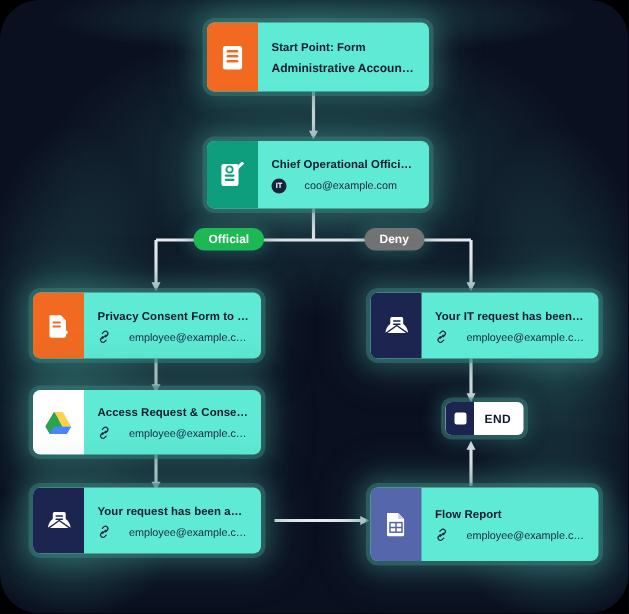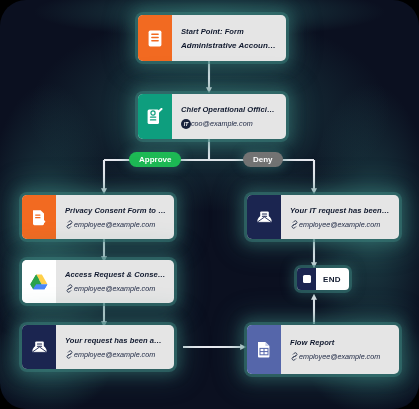--- a/index.html
+++ b/index.html
@@ -32,27 +32,26 @@
     pointer-events: none;
   }
 
   svg#wires { position: absolute; inset: 0; width: 419px; height: 409px; }
 
   
   .node {
     position: absolute;
     display: flex;
     align-items: stretch;
-    background: #e5e5e5;
+    background: #5eead4;
     border-radius: 5px;
     overflow: hidden;
     box-shadow: 0 0 0 3px rgba(58,126,122,.50),
                 0 0 14px 6px rgba(58,126,122,.45),
                 0 0 26px 12px rgba(58,126,122,.22);
-    font-style: italic;
   }
   .icon-panel {
     width: 34px;
     flex: 0 0 34px;
     display: flex;
     align-items: center;
     justify-content: center;
   }
   .body {
     flex: 1 1 auto;
@@ -68,21 +67,21 @@
     font-weight: bold;
     color: #10192e;
     letter-spacing: .05px;
     white-space: nowrap;
     overflow: hidden;
     text-overflow: ellipsis;
   }
   .sub-row {
     display: flex;
     align-items: center;
-    gap: 0;
+    gap: 12px;
     min-width: 0;
   }
   .sub-text {
     font-size: 7.2px;
     color: #1a2440;
     white-space: nowrap;
     overflow: hidden;
     text-overflow: ellipsis;
   }
   .subtitle-line {
@@ -219,21 +218,21 @@
     </div>
     <div class="body">
       <div class="title">Chief Operational Official Ap...</div>
       <div class="sub-row">
         <span class="badge-it">IT</span>
         <span class="sub-text">coo@example.com</span>
       </div>
     </div>
   </div>
 
-  <div class="pill" id="pill-approve" style="left:129px; top:152px; background:#1db954;">Approve</div>
+  <div class="pill" id="pill-approve" style="left:129px; top:152px; background:#1db954;">Official</div>
   <div class="pill" id="pill-deny" style="left:243px; top:152px; background:#737373;">Deny</div>
 
   <div class="node" id="n-privacy" style="left:22px; top:195px; width:152px; height:44px;">
     <div class="icon-panel" style="background:#f26a21;">
       <svg width="15" height="17" viewBox="0 0 15 17">
         <path d="M1.0,1.2 h7.6 l3.4,3.4 v10.2 a1.4,1.4 0 0 1 -1.4,1.4 h-8.2 a1.4,1.4 0 0 1 -1.4,-1.4 z" fill="#ffffff"></path>
         <rect x="3.0" y="5.4" width="5.6" height="1.3" rx="0.65" fill="#f26a21"></rect>
         <rect x="3.0" y="8.0" width="5.6" height="1.3" rx="0.65" fill="#f26a21"></rect>
         <path d="M7.4,12.6 h4.6 M10.4,10.8 L12.6,12.6 L10.4,14.4" stroke="#ffffff" stroke-width="1.5" fill="none" stroke-linecap="round" stroke-linejoin="round"></path>
       </svg>

